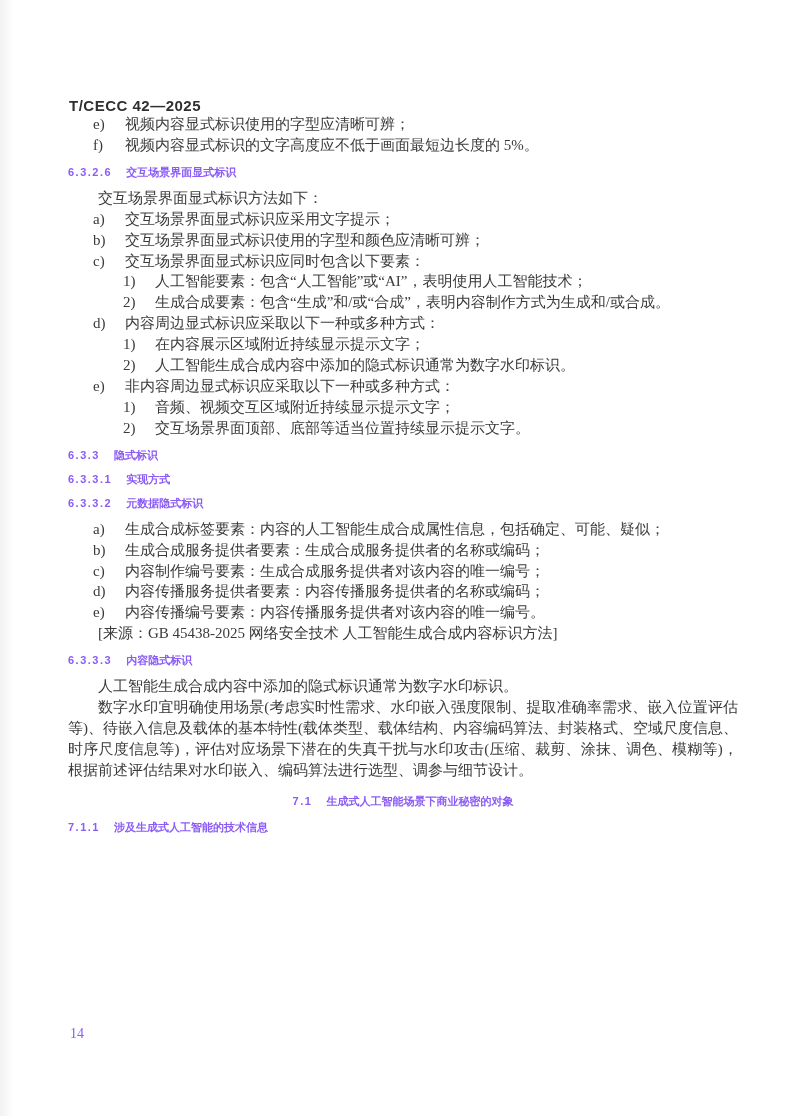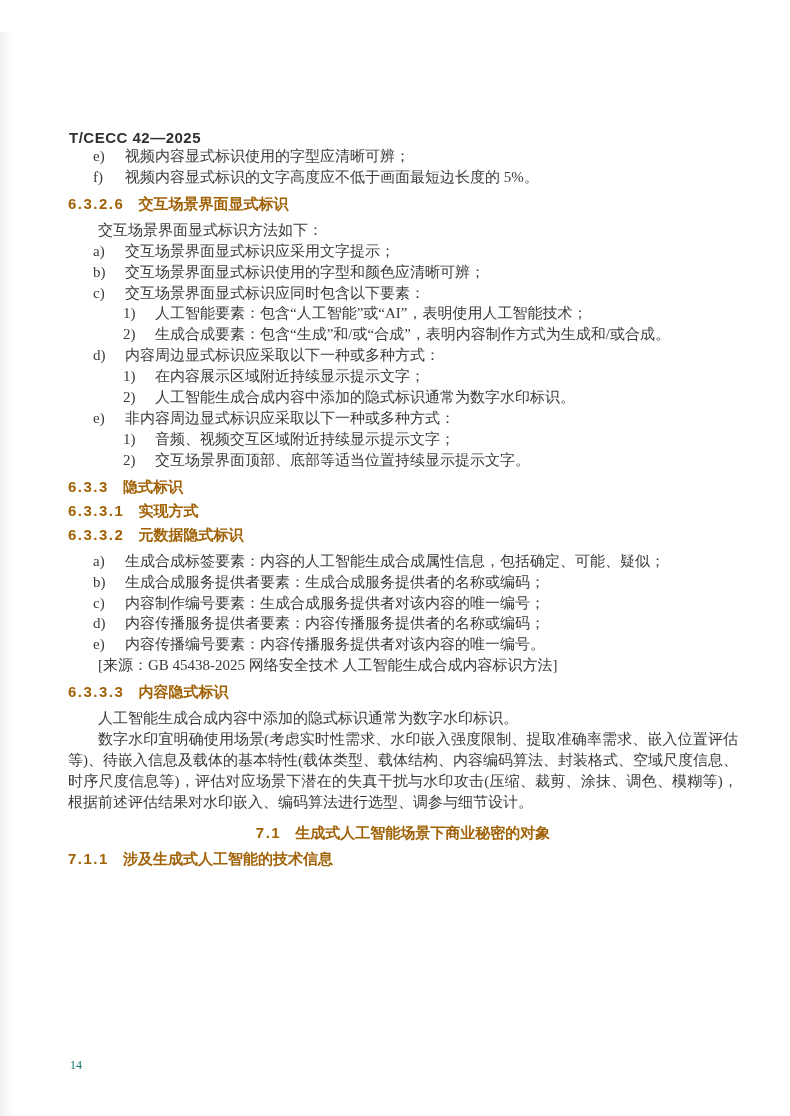--- a/index.html
+++ b/index.html
@@ -7,51 +7,50 @@
   body {
     width: 790px; height: 1116px;
     position: relative; overflow: hidden;
     font-family: "Liberation Serif", serif;
   }
   .page {
     position: absolute; inset: 0;
     background: #ffffff;
     color: #3a3a3a;
     font-size: 15px;
-    margin-top: 32px;
   }
   .edge-shadow {
     position: absolute; left: 0; top: 0; bottom: 0; width: 14px;
     background: linear-gradient(to right, rgba(0,0,0,0.05), rgba(0,0,0,0));
     pointer-events: none;
   }
   .doc-header {
     position: absolute; left: 69px; top: 97px;
     font-family: "Liberation Sans", sans-serif;
     font-weight: 700; font-size: 15px; color: #2f2f2f;
     letter-spacing: 0.5px;
   }
   .doc-body {
     position: absolute; left: 68px; top: 114px; width: 670px;
   }
   .page-number {
     position: absolute; left: 70px; top: 1026px;
-    font-size: 12px; color: #0f766e;
+    font-size: 14px; color: #8b5cf6;
   }
   .blk { line-height: 20.9px; }
   .p { text-indent: 2em; text-align: justify; }
   .source { text-indent: 2em; }
   .li  { display: flex; margin-left: 25px; }
   .li2 { display: flex; margin-left: 55px; }
   .li .marker, .li2 .marker { flex: 0 0 32px; }
   .li .li-text, .li2 .li-text { flex: 1; }
   .h {
     font-family: "Liberation Sans", sans-serif;
-    font-weight: 700; color: #a16207;
-    font-size: 15px; line-height: 16px;
+    font-weight: 700; color: #8b5cf6;
+    font-size: 11px; line-height: 16px;
     margin: 8px 0 8px;
   }
   .h .h-num { margin-right: 14px; letter-spacing: 1.5px; }
   .h.chapter { margin-top: 22px; margin-bottom: 12px; }
   .h.sub     { margin-top: 12px; margin-bottom: 10px; text-align: center; }
 </style>
 </head>
 <body>
 
 <div class="page">

